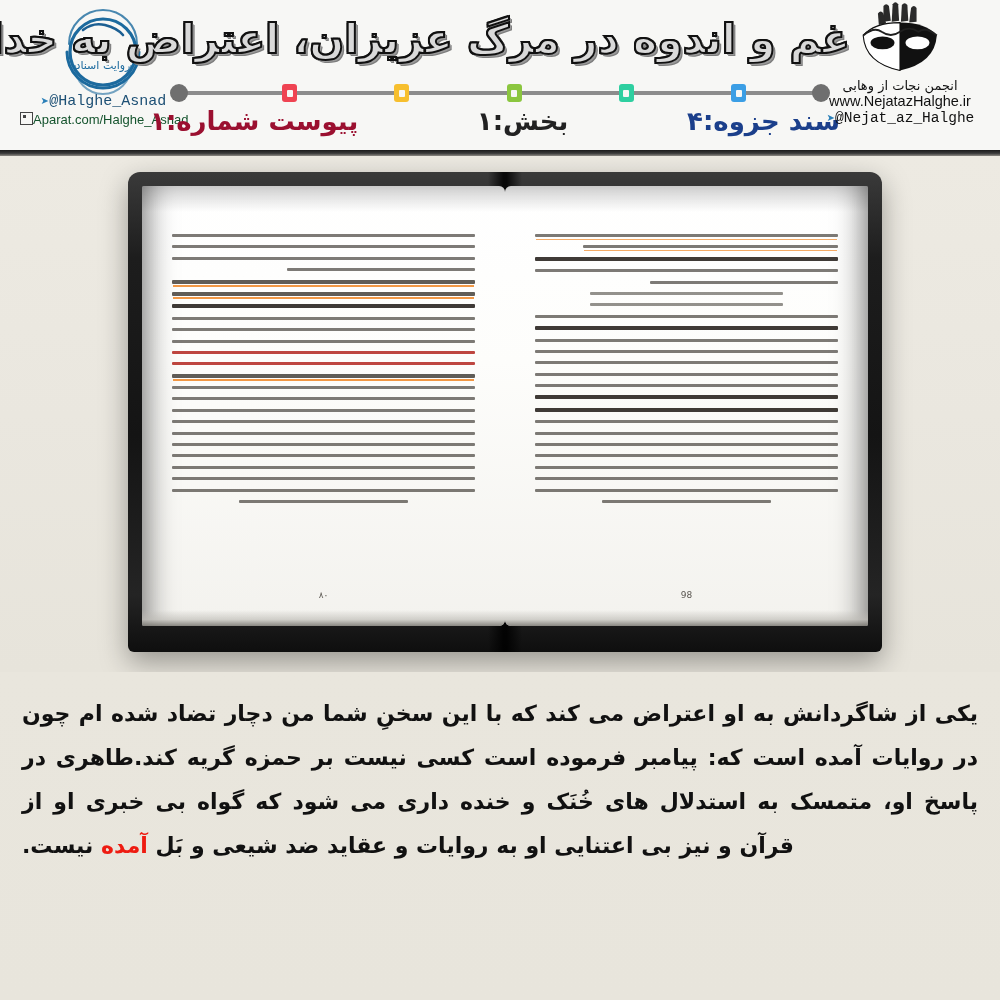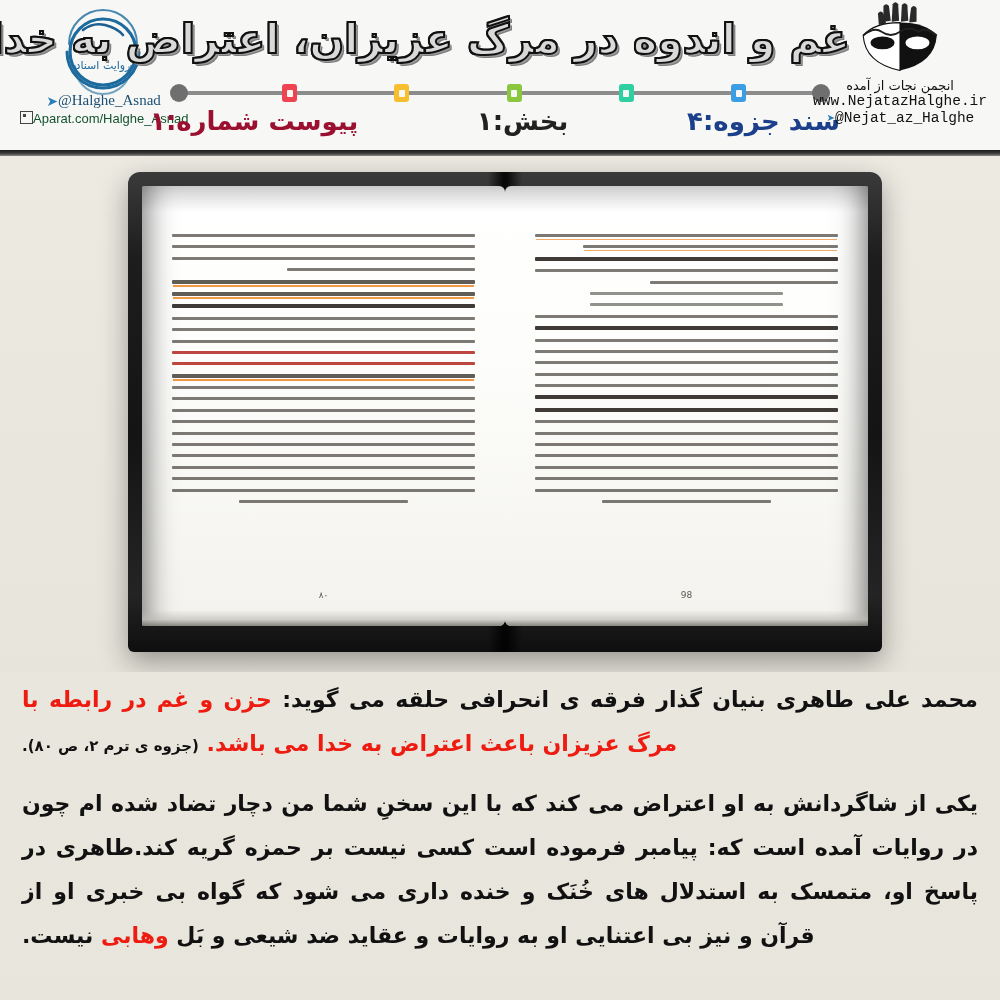--- a/index.html
+++ b/index.html
@@ -50,21 +50,21 @@
     text-align: center;
   }
   .logo-circle {
     position: relative;
     width: 92px;
     height: 92px;
     margin: 0 auto;
   }
   .logo-circle svg { display:block; }
   .brand-handle {
-    font-family: Liberation Serif, serif;
+    font-family: Liberation Mono, monospace;
     font-size: 15px;
     color: #1c4f74;
     letter-spacing: 0px;
     direction: ltr;
     margin-top: -4px;
     white-space: nowrap;
   }
   .brand-sub {
     font-family: Liberation Sans, sans-serif;
     font-size: 13px;
@@ -104,21 +104,21 @@
   }
   .mask-logo { width: 92px; height: 78px; margin: 0 auto; display:block; }
   .brand-right .fa-assoc {
     font-size: 13px;
     color: #111;
     font-family: "DejaVu Sans", sans-serif;
     margin-top: -2px;
     letter-spacing: -0.5px;
   }
   .brand-right .site {
-    font-family: Liberation Mono, monospace;
+    font-family: Liberation Sans, sans-serif;
     font-size: 14.5px;
     color: #111;
     direction: ltr;
     white-space: nowrap;
   }
   .brand-right .handle {
     font-family: Liberation Mono, monospace;
     font-size: 14.5px;
     color: #111;
     direction: ltr;
@@ -399,21 +399,21 @@
           <path d="M52 3 q3 -4 6 0 l1 17 -8 1 z" fill="#2a2a2a"></path>
           <path d="M62 6 q3 -4 6 0 l0 15 -8 1 z" fill="#2a2a2a"></path>
           <path d="M26 12 q3 -4 6 0 l3 11 -8 2 z" fill="#2a2a2a"></path>
         </g>
         <path d="M10 36 q12 -14 40 -14 q28 0 40 14 q-2 30 -40 38 q-38 -8 -40 -38 z" fill="#111"></path>
         <path d="M50 22 q-28 0 -40 14 q2 30 40 38 z" fill="#fff" stroke="#111" stroke-width="1.2"></path>
         <ellipse cx="31" cy="44" rx="13" ry="7" fill="#111"></ellipse>
         <ellipse cx="69" cy="44" rx="13" ry="7" fill="#fff"></ellipse>
         <path d="M10 36 q12 -10 20 -4 q10 7 20 0 q10 -7 20 0 q8 -6 20 4" fill="none" stroke="#1f1f1f" stroke-width="2"></path>
       </svg>
-      <div class="fa-assoc">انجمن نجات از آمده</div>
+      <div class="fa-assoc">انجمن نجات از وهابی</div>
       <div class="site">www.NejatazHalghe.ir</div>
       <div class="handle"><span class="tg-glyph">➤</span><span>@Nejat_az_Halghe</span></div>
     </div>
   </div>
   <div class="header-rule"></div>
 
   <div class="book-area">
     <div class="book">
       <div class="cover"></div>
       <div class="pages">
@@ -477,25 +477,20 @@
           </div>
           <div class="pg-num">۸۰</div>
         </div>
 
       </div>
     </div>
   </div>
 
   <div class="caption-zone">
 
-    <p class="para p1">
-      <span class="dark">محمد علی طاهری بنیان گذار فرقه ی انحرافی حلقه می گوید:</span>
-      <span class="red">حزن و غم در رابطه با مرگ عزیزان باعث اعتراض به خدا می باشد.</span>
-      <span class="cite">(جزوه ی ترم ۲، ص ۸۰).</span>
+
+    <p class="para p2">
+      <span class="dark">یکی از شاگردانش به او اعتراض می کند که با این سخنِ شما من دچار تضاد شده ام چون در روایات آمده است که: پیامبر فرموده است کسی نیست بر حمزه گریه کند.طاهری در پاسخ او، متمسک به استدلال های خُنَک و خنده داری می شود که گواه بی خبری او از قرآن و نیز بی اعتنایی او به روایات و عقاید ضد شیعی و بَل </span><span class="red">آمده</span><span class="dark"> نیست.</span>
     </p>
 
-    <p class="para p2">
-      <span class="dark">یکی از شاگردانش به او اعتراض می کند که با این سخنِ شما من دچار تضاد شده ام چون در روایات آمده است که: پیامبر فرموده است کسی نیست بر حمزه گریه کند.طاهری در پاسخ او، متمسک به استدلال های خُنَک و خنده داری می شود که گواه بی خبری او از قرآن و نیز بی اعتنایی او به روایات و عقاید ضد شیعی و بَل </span><span class="red">وهابی</span><span class="dark"> نیست.</span>
-    </p>
-
   </div>
 
 </div>
 
 </body></html>

